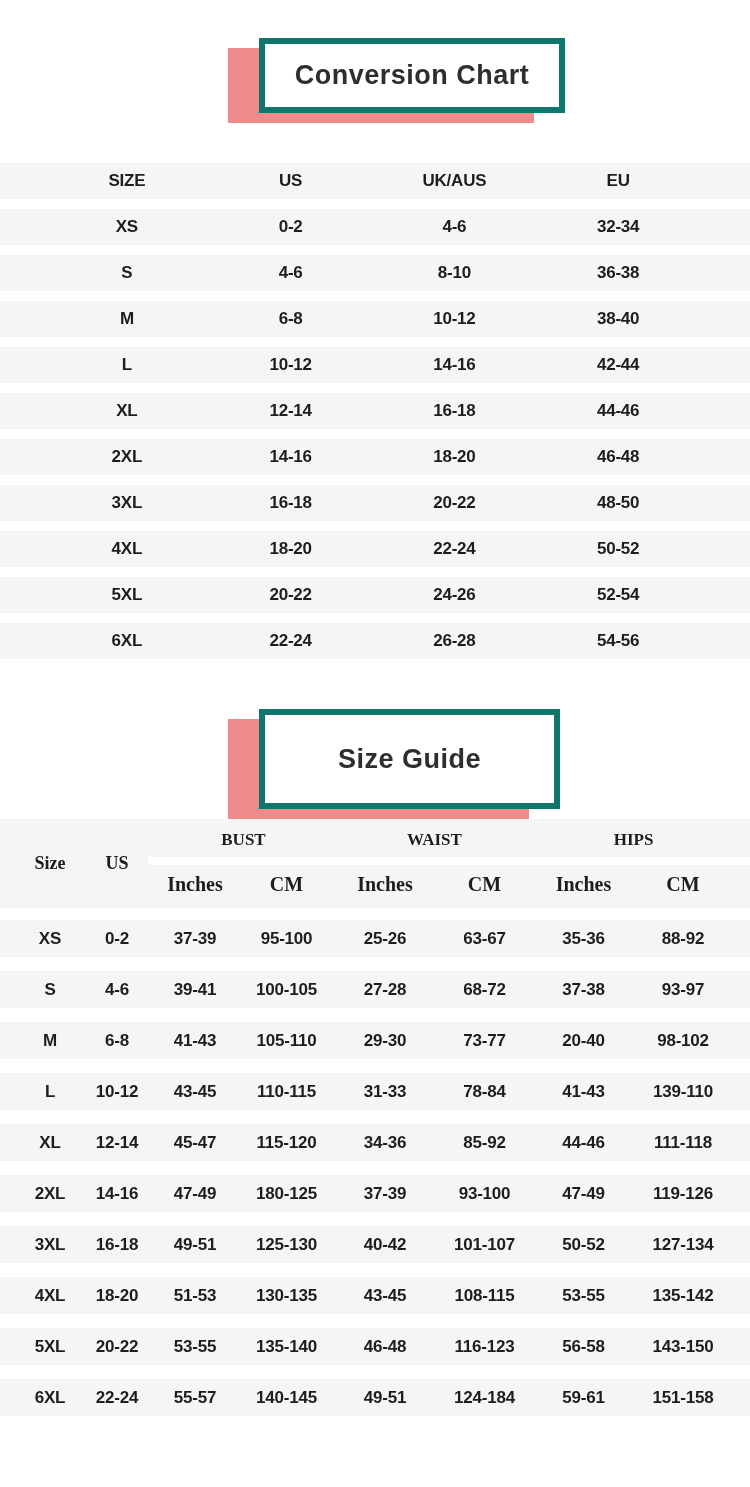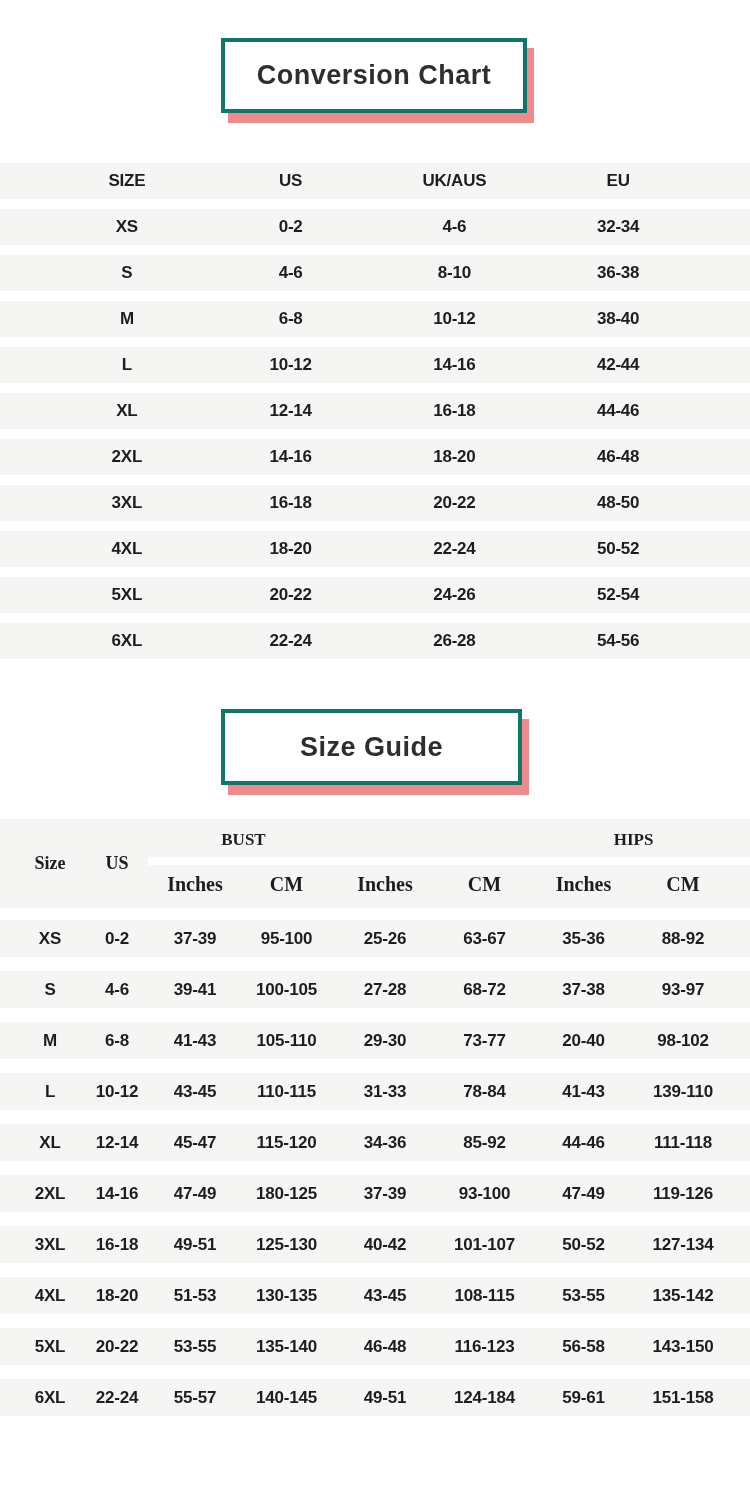--- a/index.html
+++ b/index.html
@@ -18,29 +18,29 @@
   .title-shadow {
     position: absolute; left: 7px; top: 10px;
     width: 100%; height: 100%;
     background: #f08b8b;
   }
   .title-box {
     position: relative;
     width: 100%; height: 100%;
     box-sizing: border-box;
     background: #ffffff;
-    border: 4px solid #0f766e;
-    display: flex; align-items: center; justify-content: center;
+    border: 6px solid #0f766e;
+    display: flex; align-items: center; justify-content: center; margin-left: 38px;
   }
   .title-text {
     font-size: 27px; font-weight: 700; color: #2e2e2e;
     letter-spacing: 0.5px;
   }
   #conversion-title { left: 221px; top: 38px; width: 306px; height: 75px; }
-  #sizeguide-title  { left: 221px; top: 709px; width: 301px; height: 76px; }
+  #sizeguide-title  { left: 221px; top: 709px; width: 301px; height: 100px; }
 
   
   #cc-table { position: absolute; left: 0; top: 163px; width: 750px; }
   .cc-row {
     height: 36px; margin-bottom: 10px;
     background: #f5f5f4;
     display: grid;
     grid-template-columns: repeat(4, 1fr);
     padding-left: 45px; padding-right: 50px;
     box-sizing: border-box;
@@ -183,20 +183,21 @@
     <div class="title-shadow"></div>
     <div class="title-box">
       <span class="title-text">Size Guide</span>
     </div>
   </div>
 
   <div id="sg-header">
     <div class="sg-hcell sg-corner" id="sg-size">Size</div>
     <div class="sg-hcell sg-corner" id="sg-us">US</div>
     <div class="sg-hcell sg-group" id="sg-bust">BUST</div>
+    <div class="sg-hcell sg-group" id="sg-waist">WAIST</div>
     <div class="sg-hcell sg-group" id="sg-hips">HIPS</div>
     <div class="sg-hcell sg-sub" style="grid-column:3">Inches</div>
     <div class="sg-hcell sg-sub" style="grid-column:4">CM</div>
     <div class="sg-hcell sg-sub" style="grid-column:5">Inches</div>
     <div class="sg-hcell sg-sub" style="grid-column:6">CM</div>
     <div class="sg-hcell sg-sub" style="grid-column:7">Inches</div>
     <div class="sg-hcell sg-sub" style="grid-column:8">CM</div>
     <div class="sg-sep"></div>
   </div>
 

